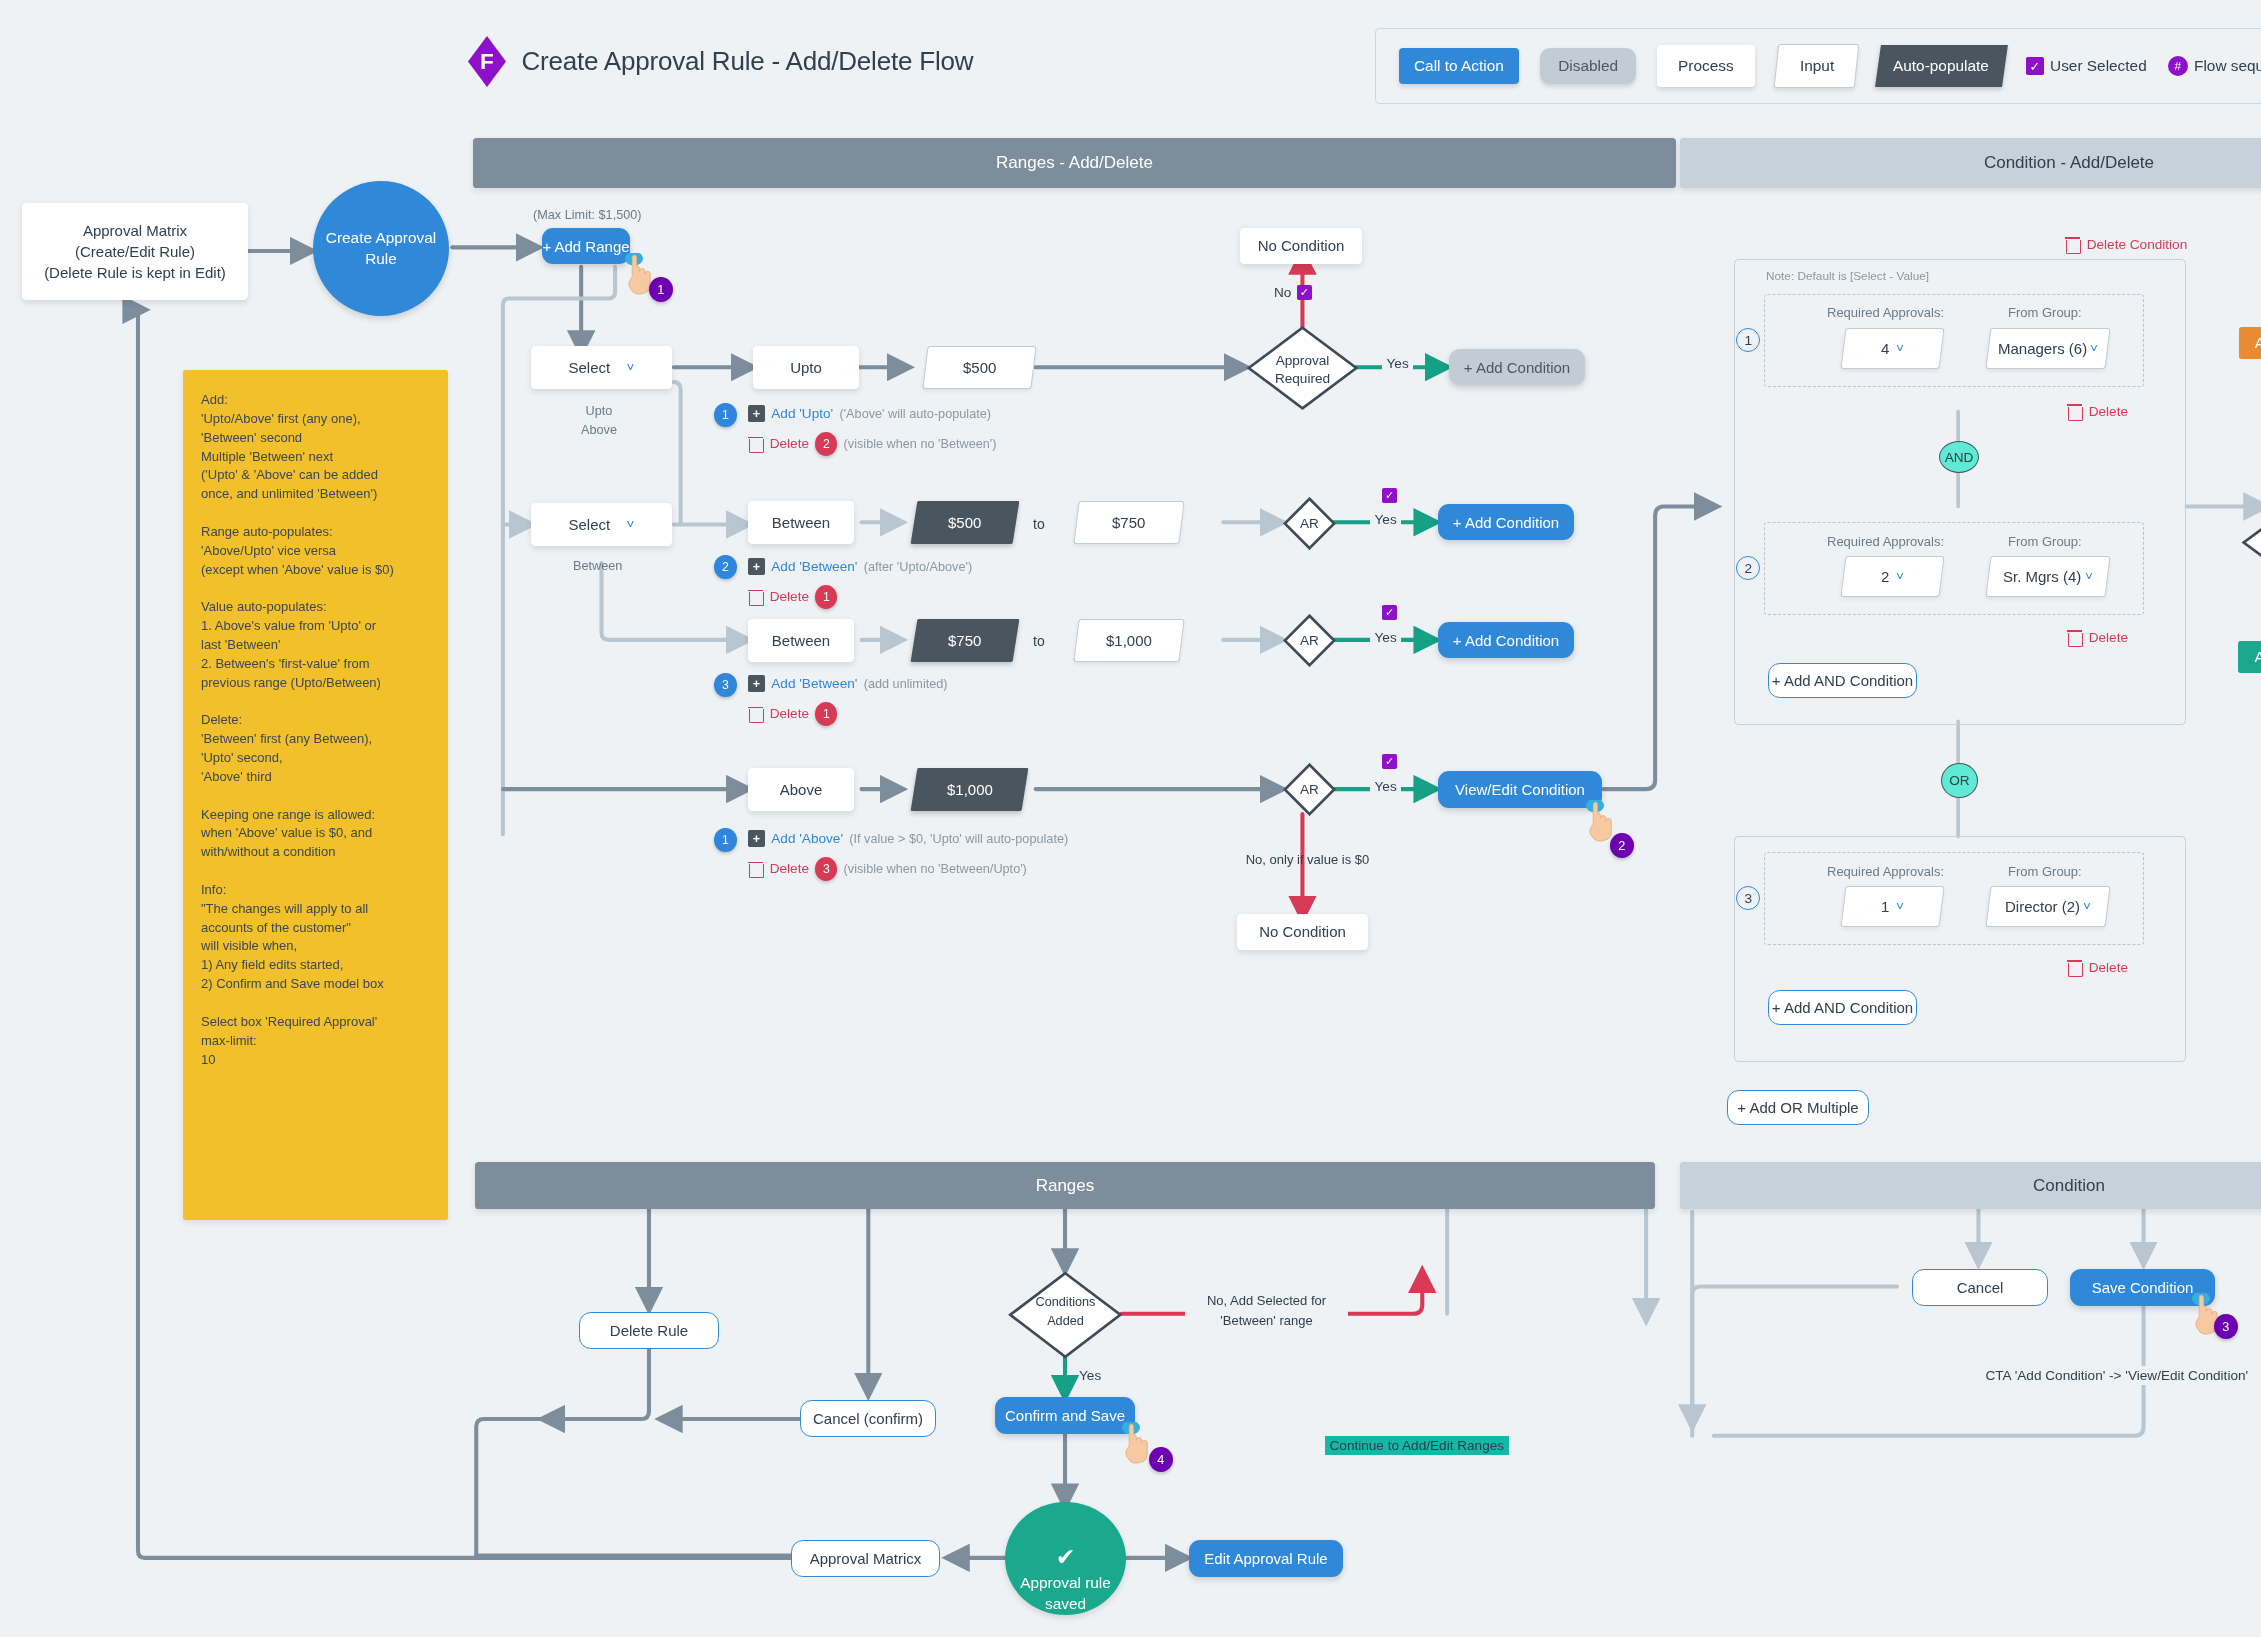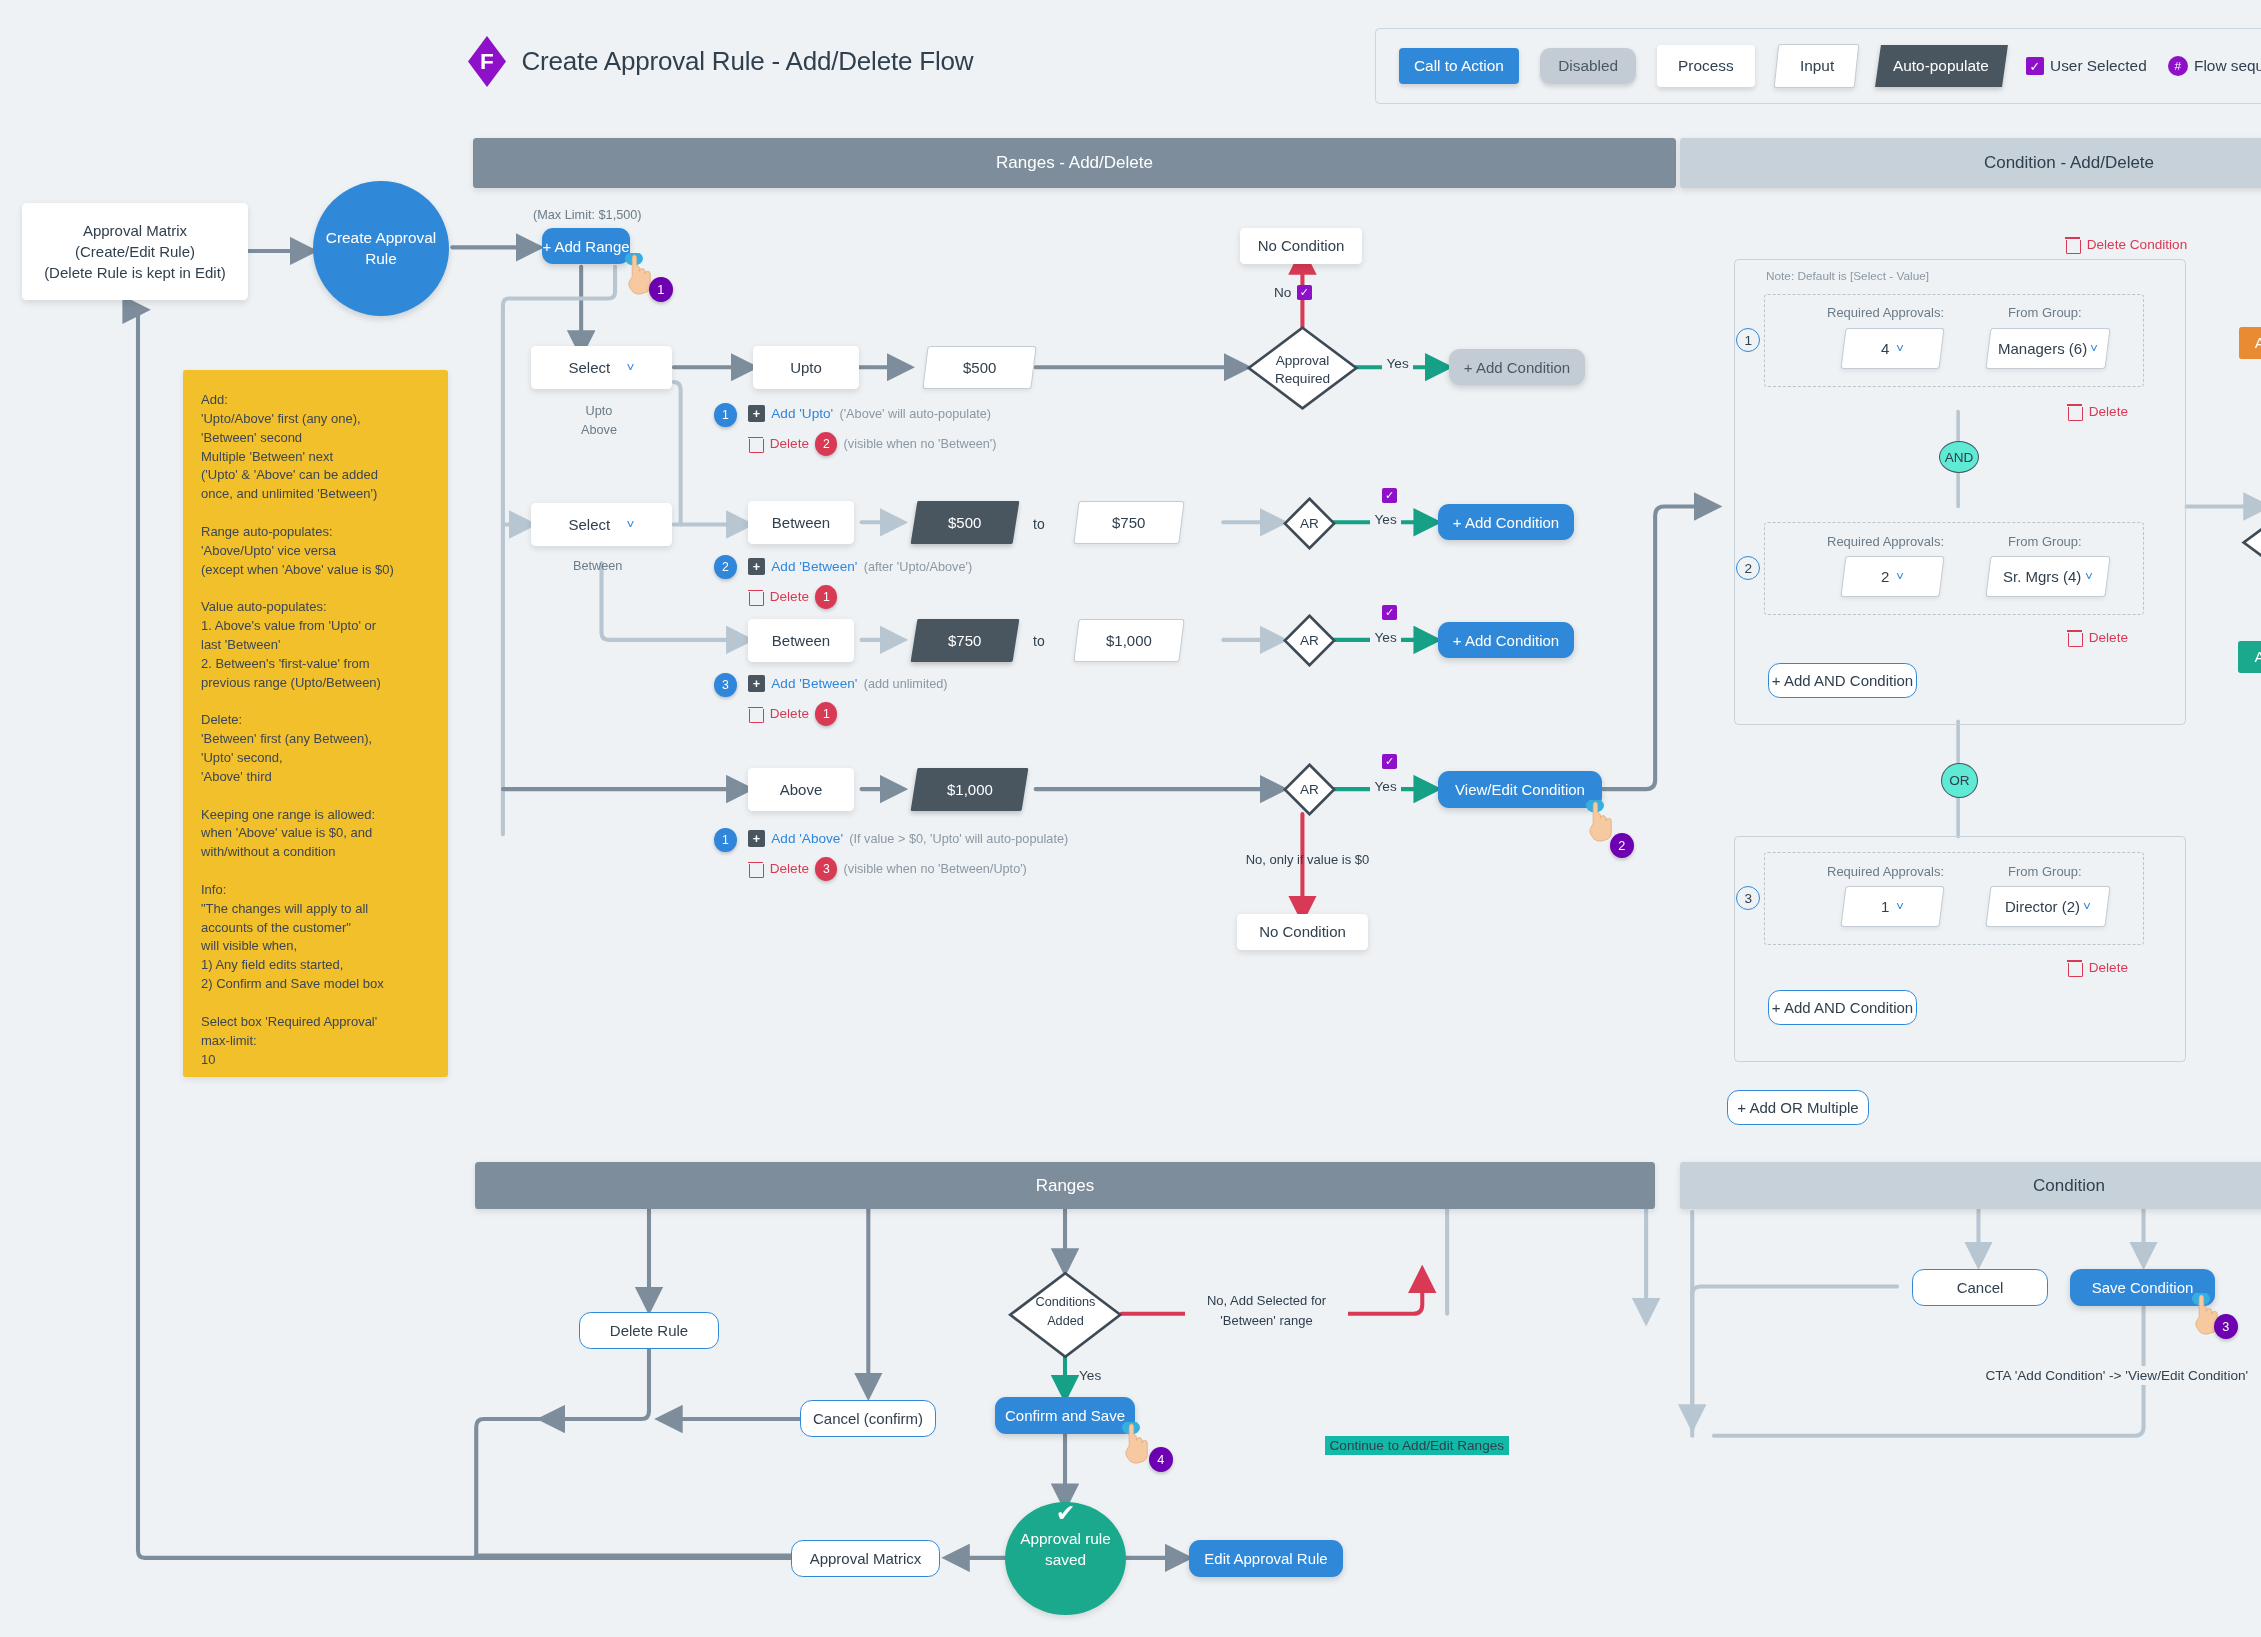--- a/index.html
+++ b/index.html
@@ -76,21 +76,21 @@
     transform:skewX(-7deg); display:flex; align-items:center; justify-content:center;
     font-size:15px; color:#31404e; box-shadow:0 2.3px 4.5px rgba(0,0,0,.07);
   }
   .input-skew > span { display:block; transform:skewX(7deg); }
   .auto-skew {
     background:#49555f; color:#fff; transform:skewX(-9deg);
     display:flex; align-items:center; justify-content:center; font-size:15px;
     box-shadow:0 2.7px 5.4px rgba(0,0,0,.2); border-radius:1.4px;
   }
   .auto-skew > span { display:block; transform:skewX(9deg); }
-  .ellipse { border-radius:50%; display:flex; align-items:center; justify-content:flex-start;
+  .ellipse { border-radius:50%; display:flex; align-items:center; justify-content:flex-end;
              text-align:center; font-size:15.4px; color:#fff; line-height:1.35; }
   .small-label { font-size:12.7px; color:#6b7b88; }
   .tiny-note   { font-size:11.8px; color:#8b98a3; }
 
   
   .seq {
     border-radius:50%; color:#fff; display:flex; align-items:center;
     justify-content:center; font-size:12.7px; box-shadow:0 1.8px 3.6px rgba(0,0,0,.22);
   }
   .seq-purple{ background:#6d00b0; width:23.5px; height:25px; }
@@ -312,21 +312,21 @@
 
 <div class="abs cta-btn" style="left:542px;top:228px;width:88px;height:36px;">
   <span>+ Add Range</span>
 </div>
 <svg class="abs hand" style="left:624px;top:253px;" viewBox="0 0 64 92">
   <ellipse cx="22" cy="12" rx="20" ry="15" fill="#35aee0"></ellipse>
   <path d="M18 12 L18 52 L12 62 Q8 70 14 78 L20 86 Q26 92 38 90 L50 86 Q58 82 58 72 L58 46 Q58 40 52 40 Q46 40 46 46 L46 40 Q46 34 40 34 Q34 34 34 40 L34 34 Q34 28 28 28 L28 12 Q28 4 23 4 Q18 4 18 12 Z" fill="#f6c9a0" stroke="#e0a97a" stroke-width="1.6"></path>
 </svg>
 <div class="abs seq seq-purple" style="left:649px;top:277px;">1</div>
 
-<div class="abs note-panel" style="left:183px;top:370px;width:265px;height:707px;">Add:
+<div class="abs note-panel" style="left:183px;top:370px;width:265px;height:850px;">Add:
 'Upto/Above' first (any one),
 'Between' second
 Multiple 'Between' next
 ('Upto' &amp; 'Above' can be added
 once, and unlimited 'Between')
 
 Range auto-populates:
 'Above/Upto' vice versa
 (except when 'Above' value is $0)
 

